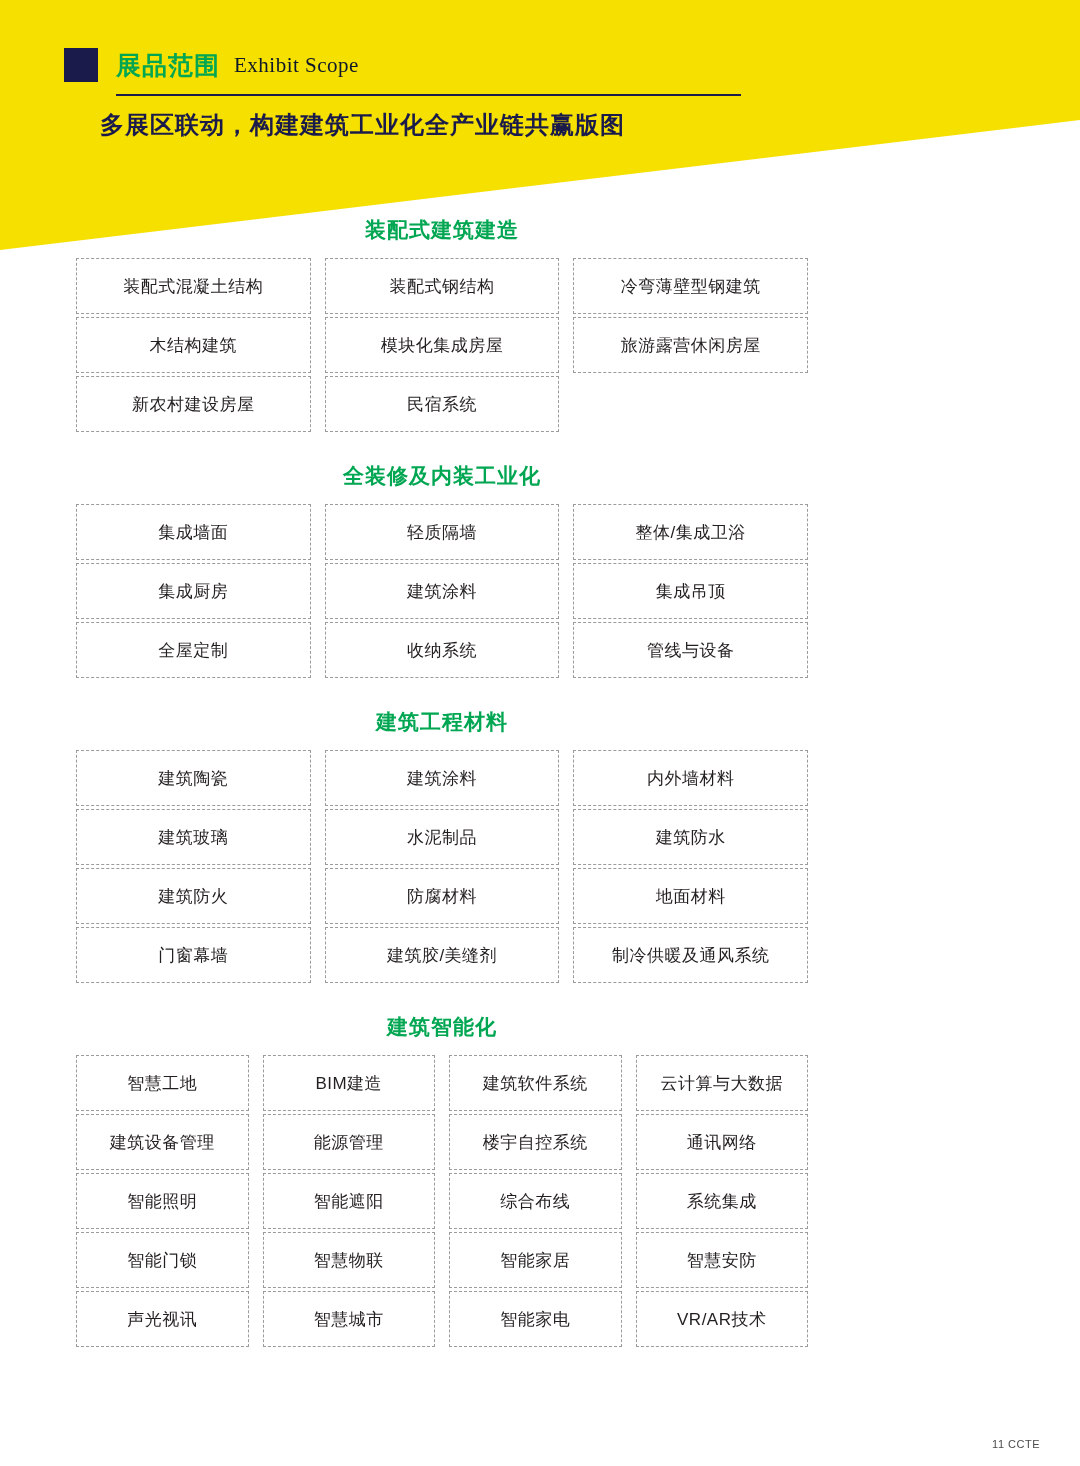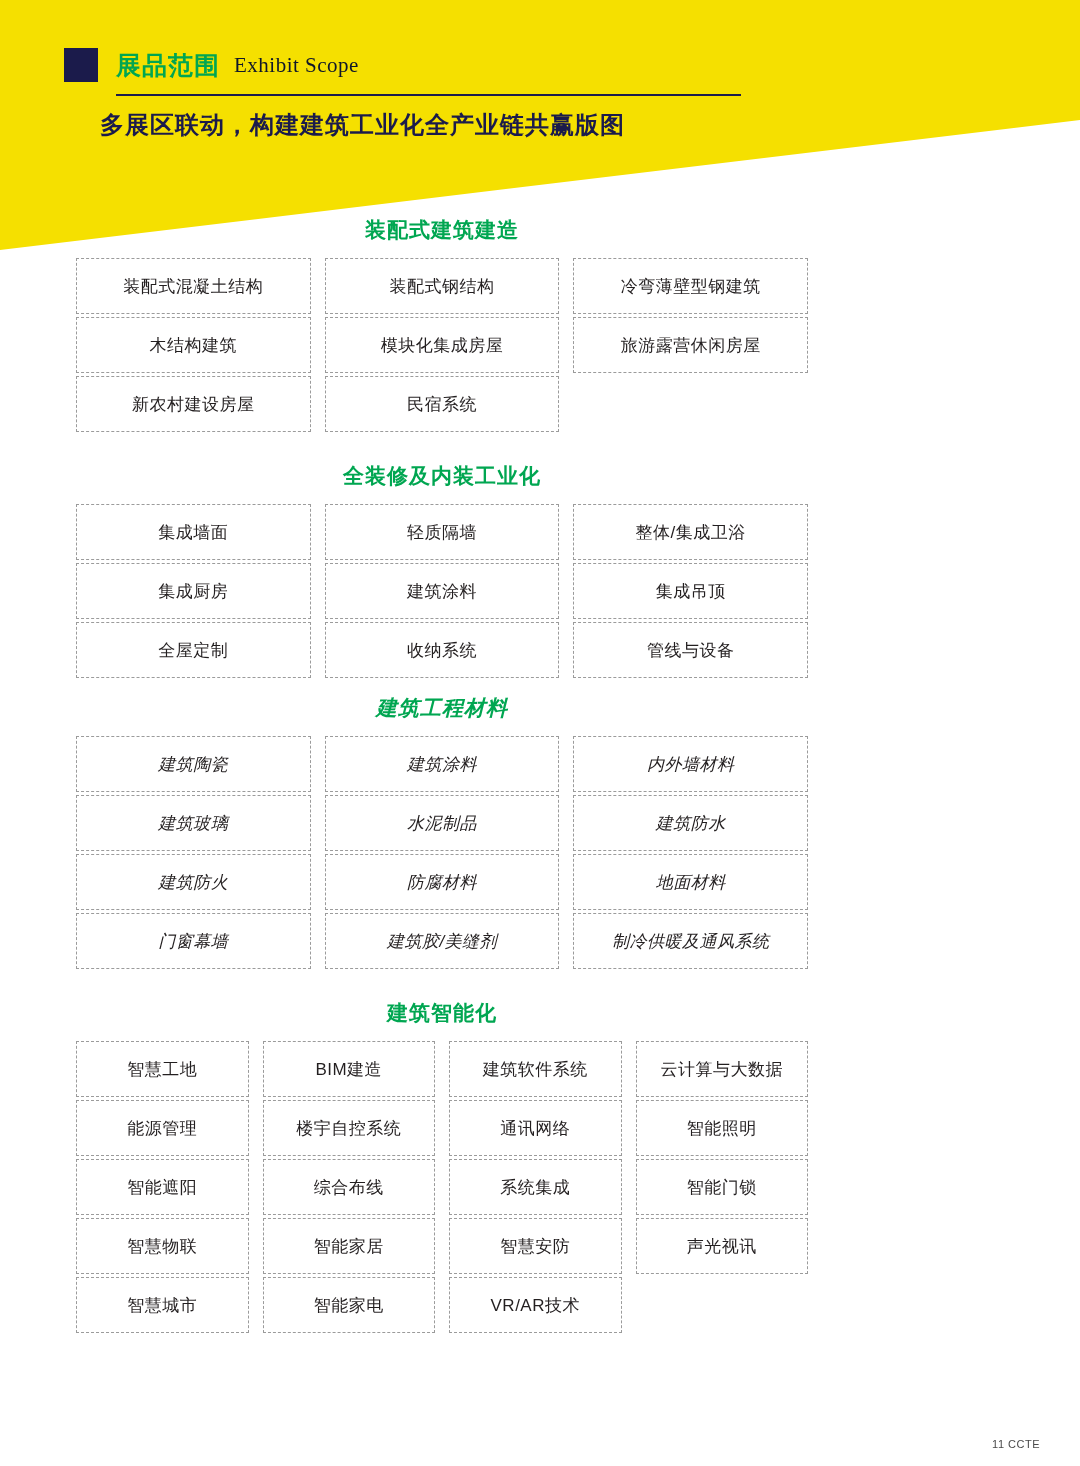--- a/index.html
+++ b/index.html
@@ -119,21 +119,21 @@
     background: #ffffff;
     box-sizing: border-box;
     letter-spacing: 0.5px;
   }
   .cell.empty {
     border: none;
     background: transparent;
   }
   .section.s1 { margin-top: 20px; }
   .section.s2 { margin-top: 30px; }
-  .section.s3 { margin-top: 16px; font-style: italic; }
+  .section.s3 { margin-top: 30px; }
   .section.s4 { margin-top: 30px; }
   .grid.cols-4 .cell { font-size: 17px; }
 
   .page-footer {
     position: absolute;
     right: 40px;
     bottom: 16px;
     font-size: 11px;
     color: #4a4a4a;
     letter-spacing: 0.5px;
@@ -205,20 +205,21 @@
     </div>
   </div>
 
   <div class="section s4">
     <div class="section-title">建筑智能化</div>
     <div class="grid cols-4">
       <div class="cell">智慧工地</div>
       <div class="cell">BIM建造</div>
       <div class="cell">建筑软件系统</div>
       <div class="cell">云计算与大数据</div>
+      <div class="cell">建筑设备管理</div>
       <div class="cell">能源管理</div>
       <div class="cell">楼宇自控系统</div>
       <div class="cell">通讯网络</div>
       <div class="cell">智能照明</div>
       <div class="cell">智能遮阳</div>
       <div class="cell">综合布线</div>
       <div class="cell">系统集成</div>
       <div class="cell">智能门锁</div>
       <div class="cell">智慧物联</div>
       <div class="cell">智能家居</div>

